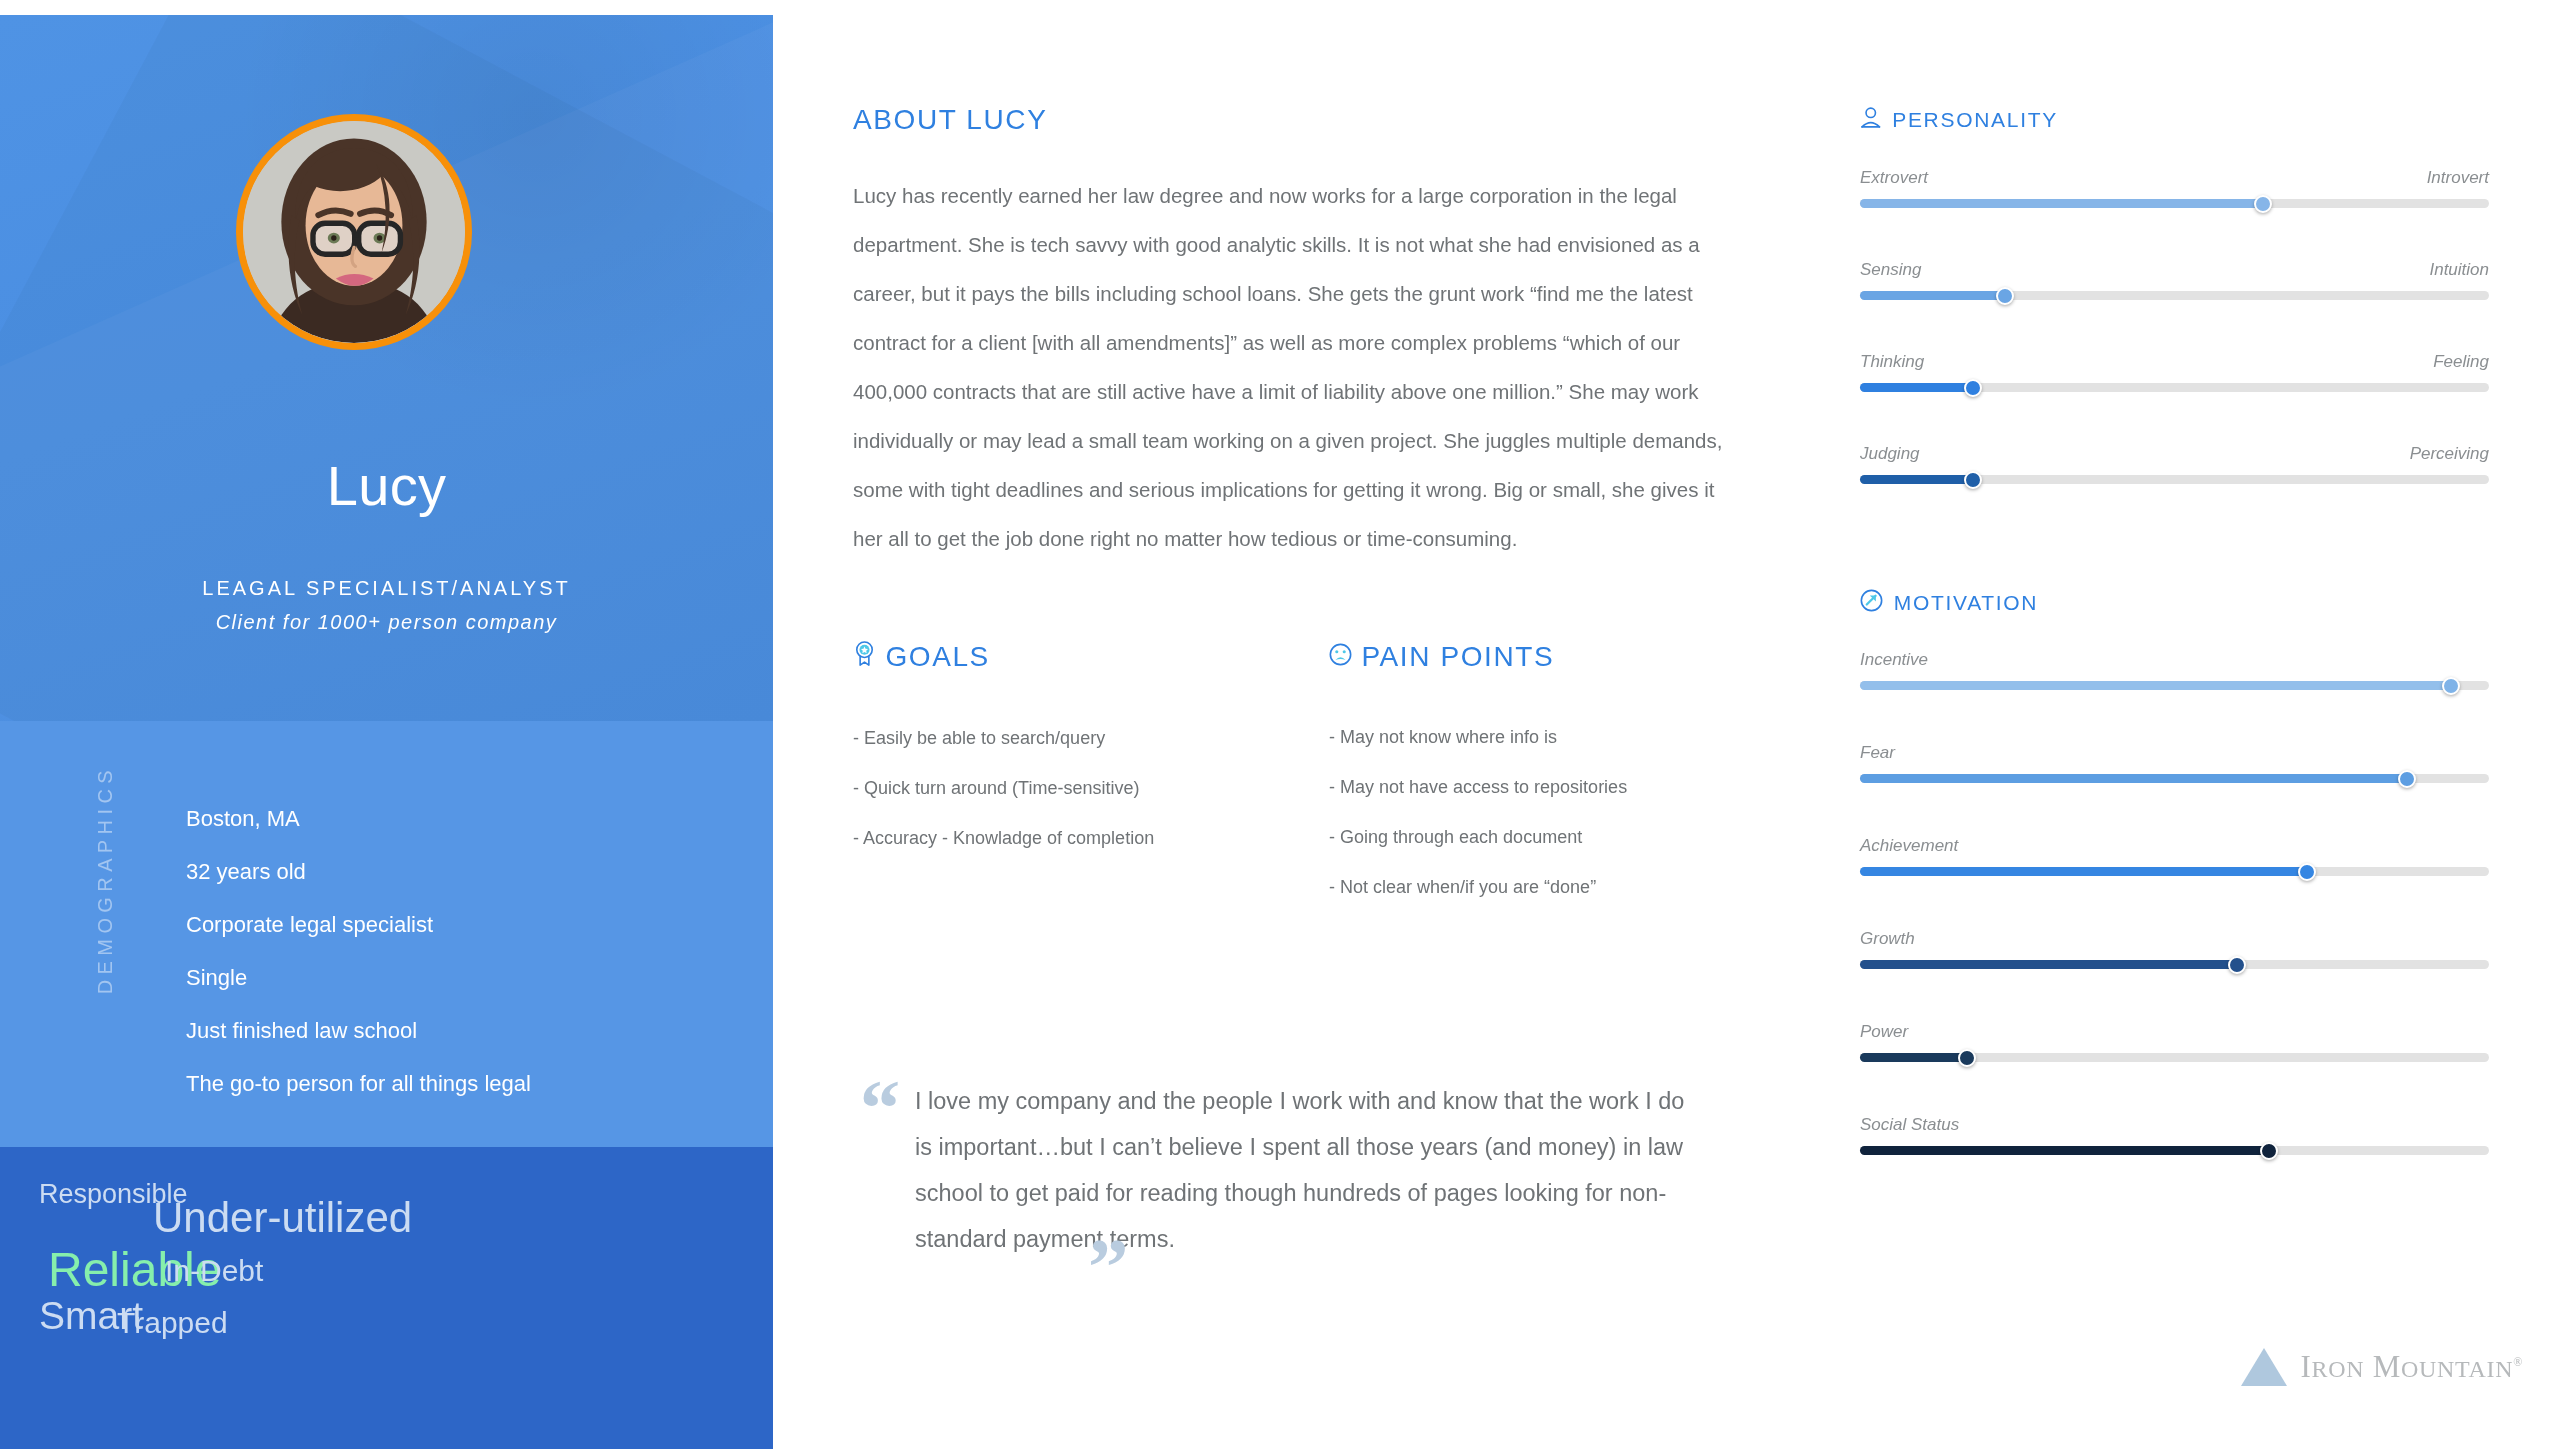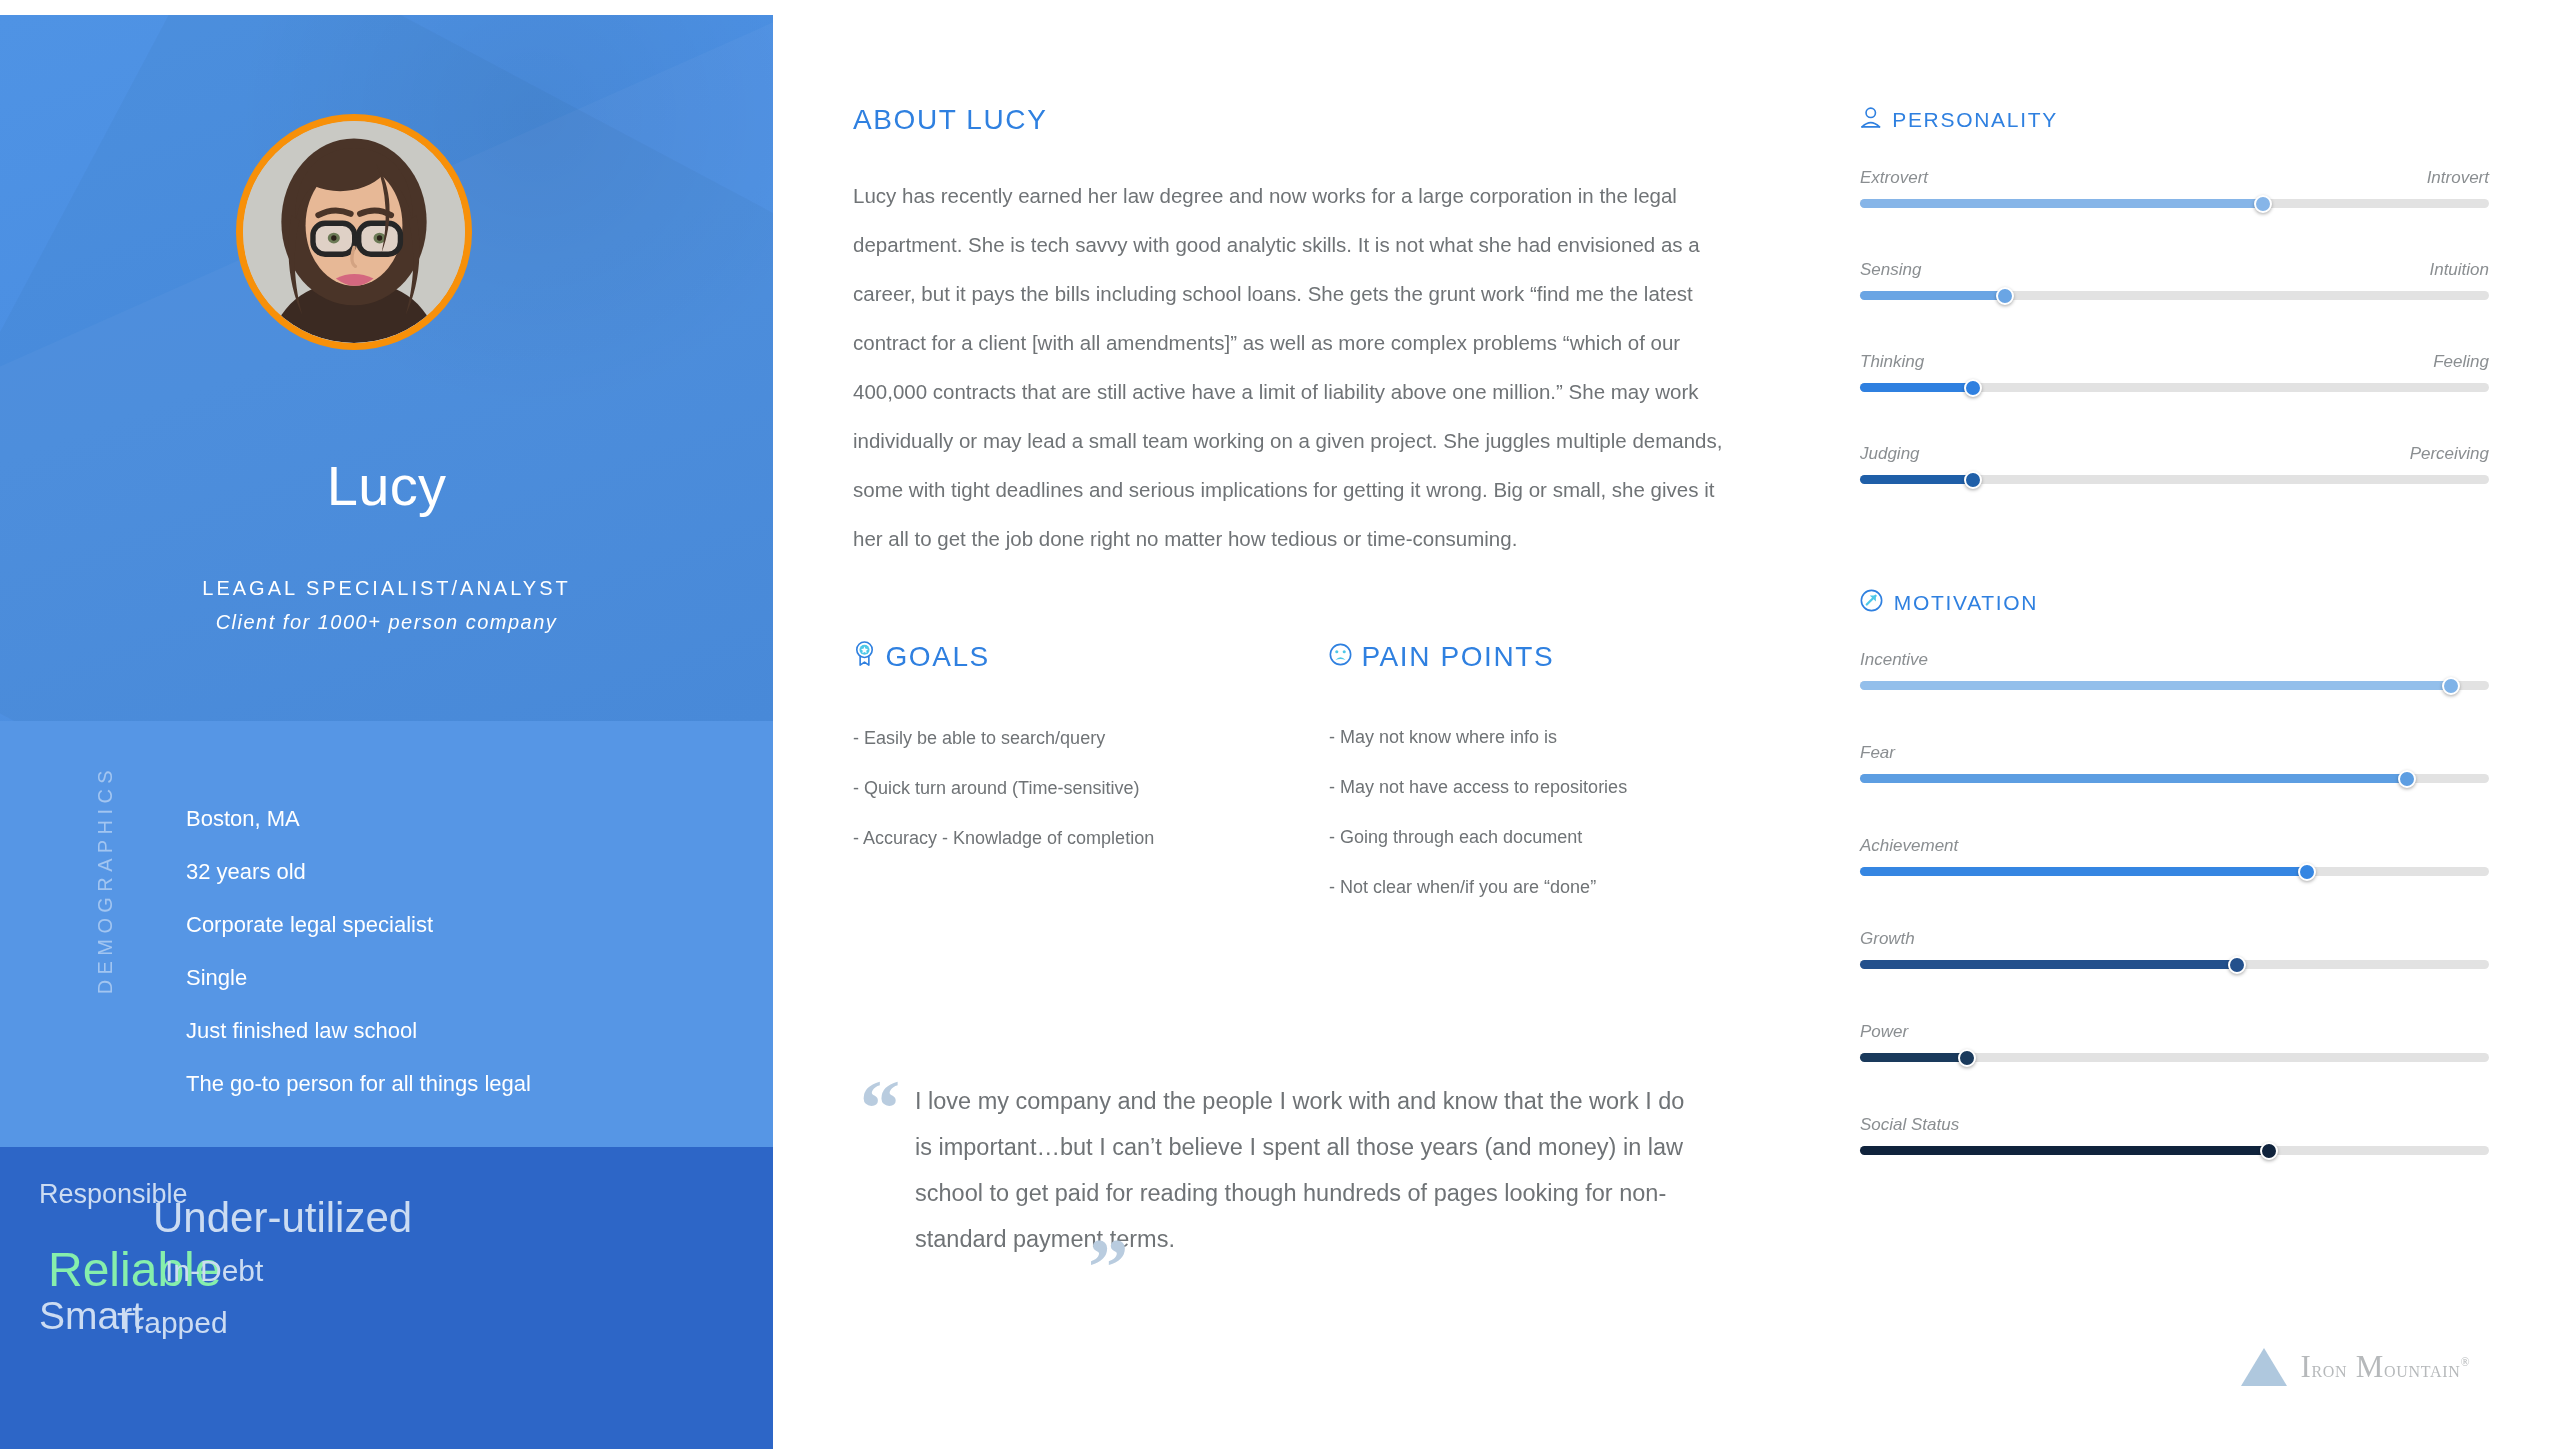--- a/index.html
+++ b/index.html
@@ -290,21 +290,21 @@
     gap: 13.4px;
   }
   .im-tri { width: 0; height: 0; border-left: 23px solid transparent; border-right: 23px solid transparent; border-bottom: 38px solid #afc8de; }
   .im-text {
     color: #b6b9bb;
     font-family: "Liberation Serif", serif;
     font-size: 31px;
     letter-spacing: 0.7px;
     white-space: nowrap;
   }
-  .im-text .sm { font-size: 16px; text-align: right; }
+  .im-text .sm { font-size: 24px; text-align: right; }
   .im-reg { font-size: 12px; vertical-align: super; }
 </style>
 </head>
 <body>
 
 <div class="left-panel">
 
   <div class="lp-hero">
     <div class="facet-a"></div>
     <div class="facet-b"></div>

